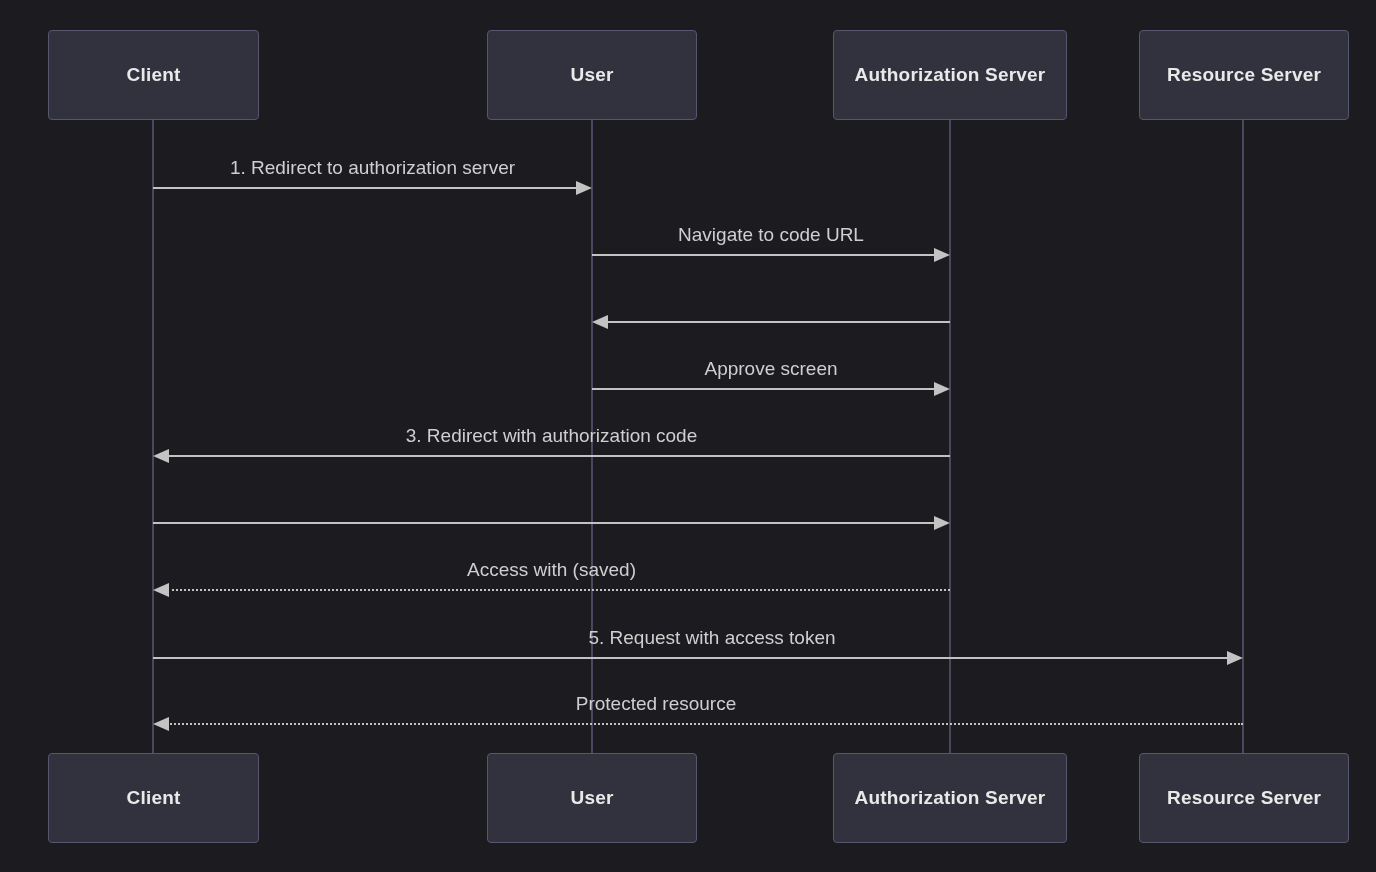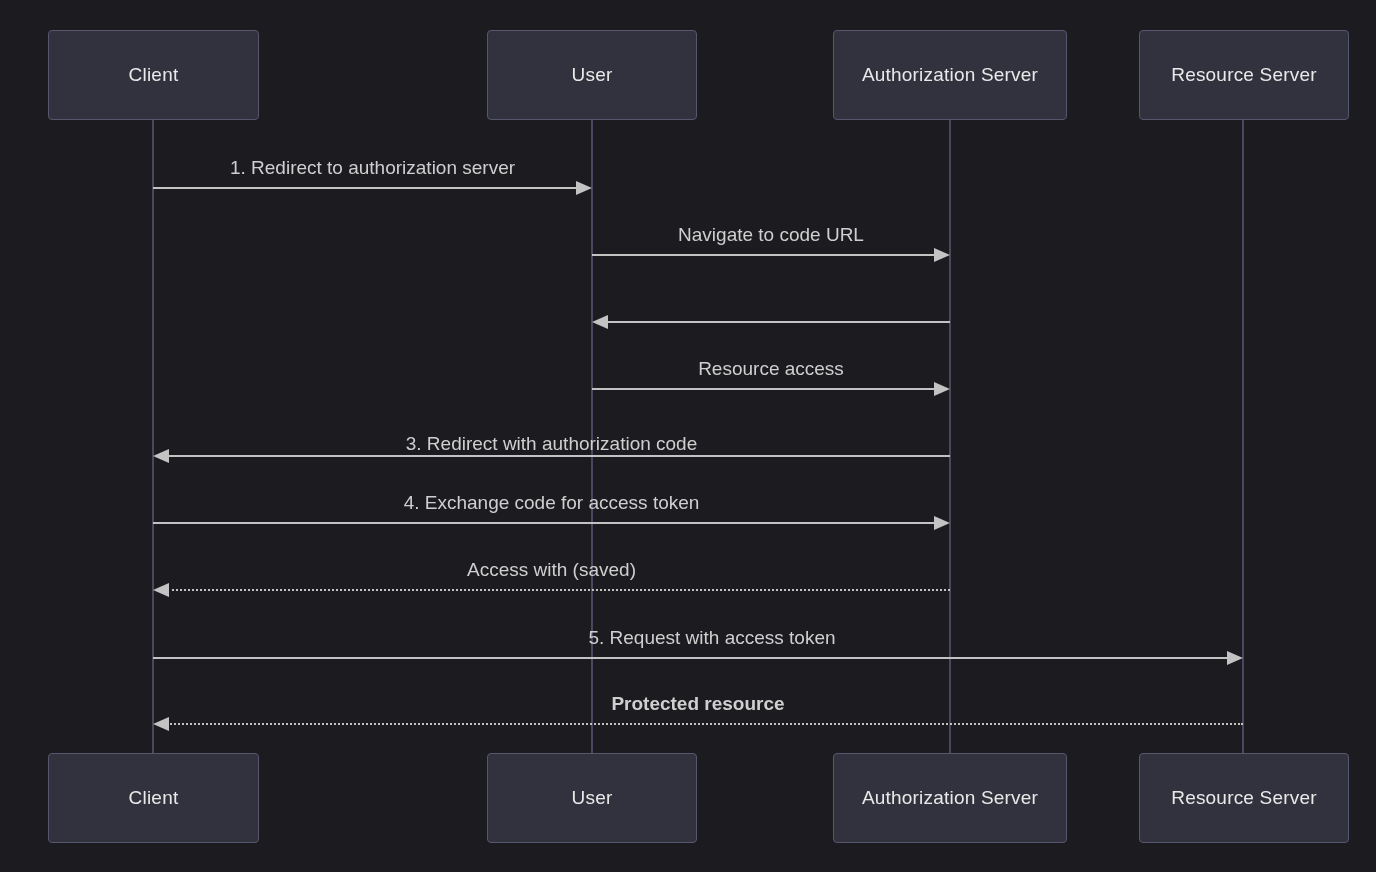--- a/index.html
+++ b/index.html
@@ -22,20 +22,21 @@
   }
   .actor-box {
     position: absolute;
     box-sizing: border-box;
     background: var(--actor-fill, #32323e);
     border: 1px solid var(--actor-border, #56566e);
     border-radius: 4px;
     display: flex;
     align-items: center;
     justify-content: center;
+    font-weight: bold;
   }
   .actor-label {
     color: var(--actor-text, #e9e9e9);
     font-size: 19px;
     letter-spacing: 0.2px;
     white-space: nowrap;
   }
   .msg-label {
     position: absolute;
     transform: translateX(-50%);
@@ -71,36 +72,35 @@
     <div class="lifeline" style="left: 949px; top: 118px; height: 638px;"></div>
     <div class="lifeline" style="left: 1242px; top: 118px; height: 638px;"></div>
     <div class="msg-label" style="left: 372.5px; top: 155px;">1. Redirect to authorization server</div>
     <div class="msg-line" style="top: 187px; left: 153px; width: 425px;"></div>
     <div class="msg-arrow right" style="top: 181px; left: 576px;"></div>
     <div class="msg-label" style="left: 771px; top: 222px;">Navigate to code URL</div>
     <div class="msg-line" style="top: 254px; left: 592px; width: 344px;"></div>
     <div class="msg-arrow right" style="top: 248px; left: 934px;"></div>
     <div class="msg-line" style="top: 321px; left: 606px; width: 344px;"></div>
     <div class="msg-arrow left" style="top: 315px; left: 592px;"></div>
-    <div class="msg-label" style="left: 771px; top: 356px;">Resource access</div>
+    <div class="msg-label" style="left: 771px; top: 356px;">Approve screen</div>
     <div class="msg-line" style="top: 388px; left: 592px; width: 344px;"></div>
     <div class="msg-arrow right" style="top: 382px; left: 934px;"></div>
-    <div class="msg-label" style="left: 551.5px; top: 423px; margin-top: 8px;">3. Redirect with authorization code</div>
+    <div class="msg-label" style="left: 551.5px; top: 423px;">3. Redirect with authorization code</div>
     <div class="msg-line" style="top: 455px; left: 167px; width: 783px;"></div>
     <div class="msg-arrow left" style="top: 449px; left: 153px;"></div>
-    <div class="msg-label" style="left: 551.5px; top: 490px;">4. Exchange code for access token</div>
     <div class="msg-line" style="top: 522px; left: 153px; width: 783px;"></div>
     <div class="msg-arrow right" style="top: 516px; left: 934px;"></div>
     <div class="msg-label" style="left: 551.5px; top: 557px;">Access with (saved)</div>
     <div class="msg-line dotted" style="top: 589px; left: 167px; width: 783px;"></div>
     <div class="msg-arrow left" style="top: 583px; left: 153px;"></div>
     <div class="msg-label" style="left: 712px; top: 625px;">5. Request with access token</div>
     <div class="msg-line" style="top: 657px; left: 153px; width: 1076px;"></div>
     <div class="msg-arrow right" style="top: 651px; left: 1227px;"></div>
-    <div class="msg-label" style="left: 698px; top: 691px; font-weight: bold;">Protected resource</div>
+    <div class="msg-label" style="left: 656px; top: 691px;">Protected resource</div>
     <div class="msg-line dotted" style="top: 723px; left: 167px; width: 1076px;"></div>
     <div class="msg-arrow left" style="top: 717px; left: 153px;"></div>
     <div class="actor-box" style="left: 48px; top: 30px; width: 211px; height: 90px;">
       <span class="actor-label">Client</span>
     </div>
     <div class="actor-box" style="left: 487px; top: 30px; width: 210px; height: 90px;">
       <span class="actor-label">User</span>
     </div>
     <div class="actor-box" style="left: 833px; top: 30px; width: 234px; height: 90px;">
       <span class="actor-label">Authorization Server</span>

